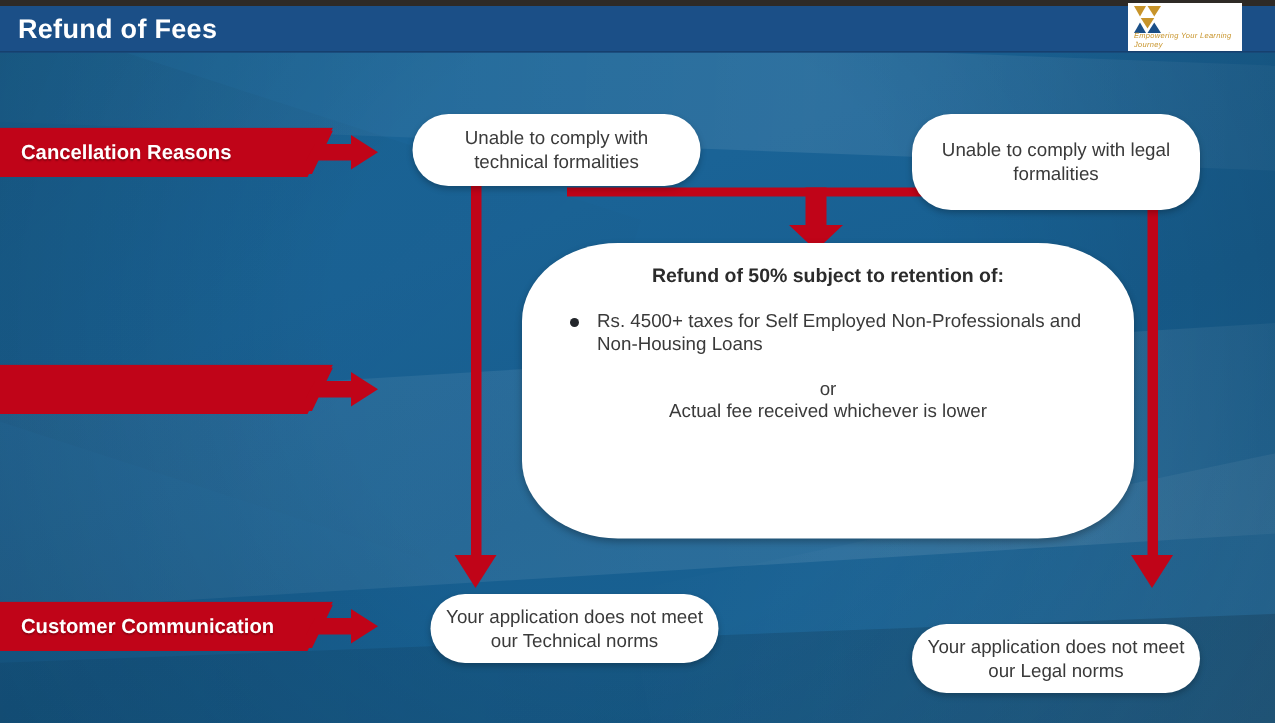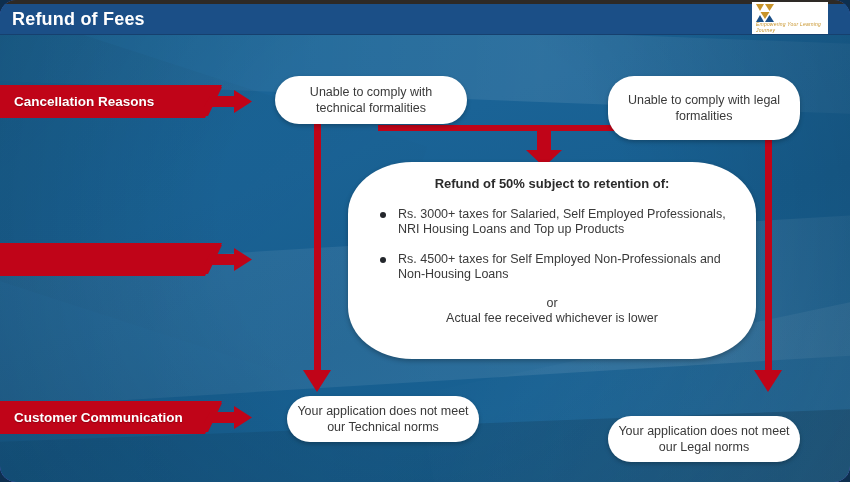--- a/index.html
+++ b/index.html
@@ -11,21 +11,20 @@
   body {
     font-family: "Liberation Sans", sans-serif;
   }
 
   #slide {
     position: relative;
     width: 850px;
     height: 482px;
     overflow: hidden;
     background: #8b5cf6;
-    border-radius: 16px;
   }
 
   
   .bg-base {
     position: absolute;
     inset: 0;
     background: linear-gradient(160deg, #1a6698 0%, #1a6396 35%, #175e8f 60%, #1a6699 100%);
   }
   .bg-swoosh {
     position: absolute;
@@ -297,24 +296,20 @@
   <div class="connector conn-hbar"></div>
   <div class="connector conn-down-stub"></div>
   <div class="connector conn-down-head"></div>
 
   <div class="node node-top-left">Unable to comply with technical formalities</div>
   <div class="node node-top-right">Unable to comply with legal formalities</div>
 
   <div class="policy-panel">
     <div class="policy-heading">Refund of 50% subject to retention of:</div>
     <ul class="policy-list">
-      <li class="policy-item">
-        <span class="bullet"></span>
-        <span>Rs. 3000+ taxes for Salaried, Self Employed Professionals, NRI Housing Loans and Top up Products</span>
-      </li>
       <li class="policy-item" style="margin-bottom:14px">
         <span class="bullet"></span>
         <span>Rs. 4500+ taxes for Self Employed Non-Professionals and Non-Housing Loans</span>
       </li>
     </ul>
     <div class="policy-or">or</div>
     <div class="policy-tail">Actual fee received whichever is lower</div>
   </div>
 
   <div class="node node-bot-left">Your application does not meet our Technical norms</div>

